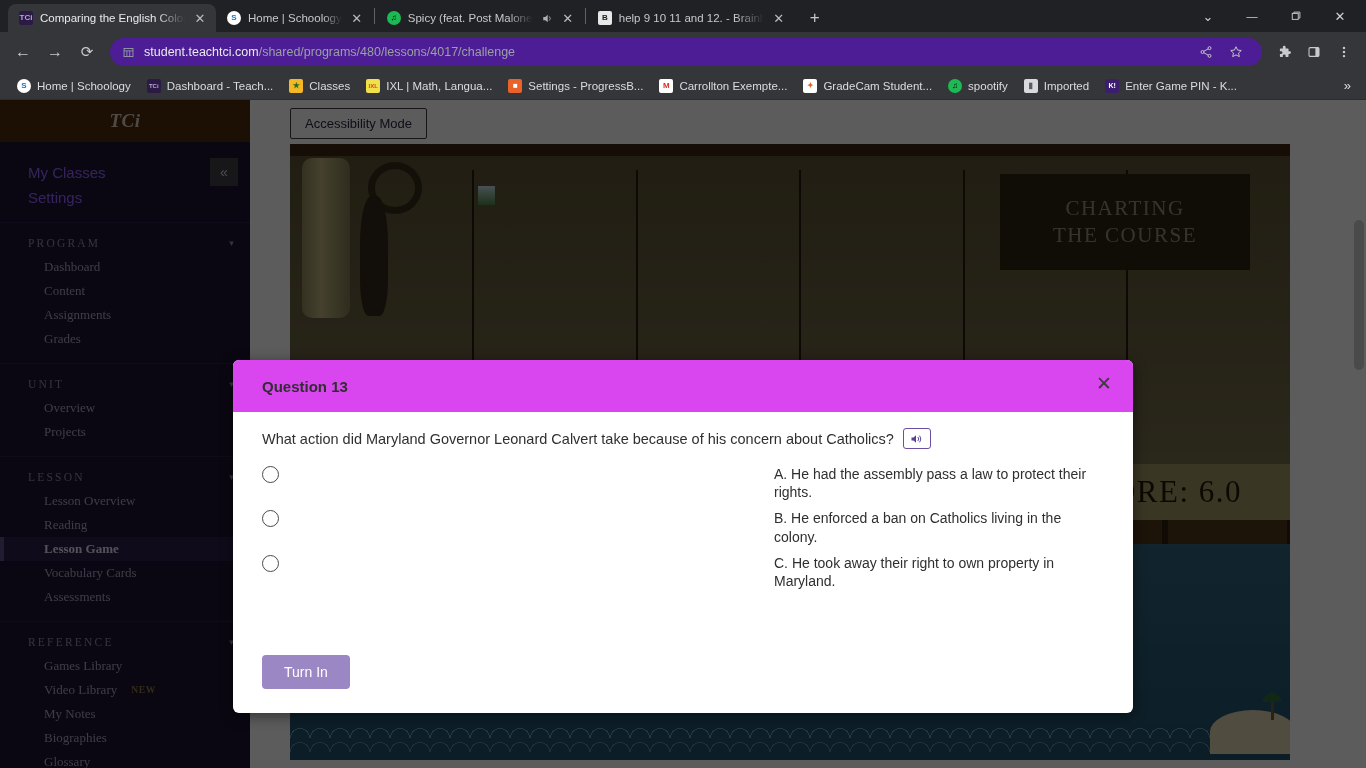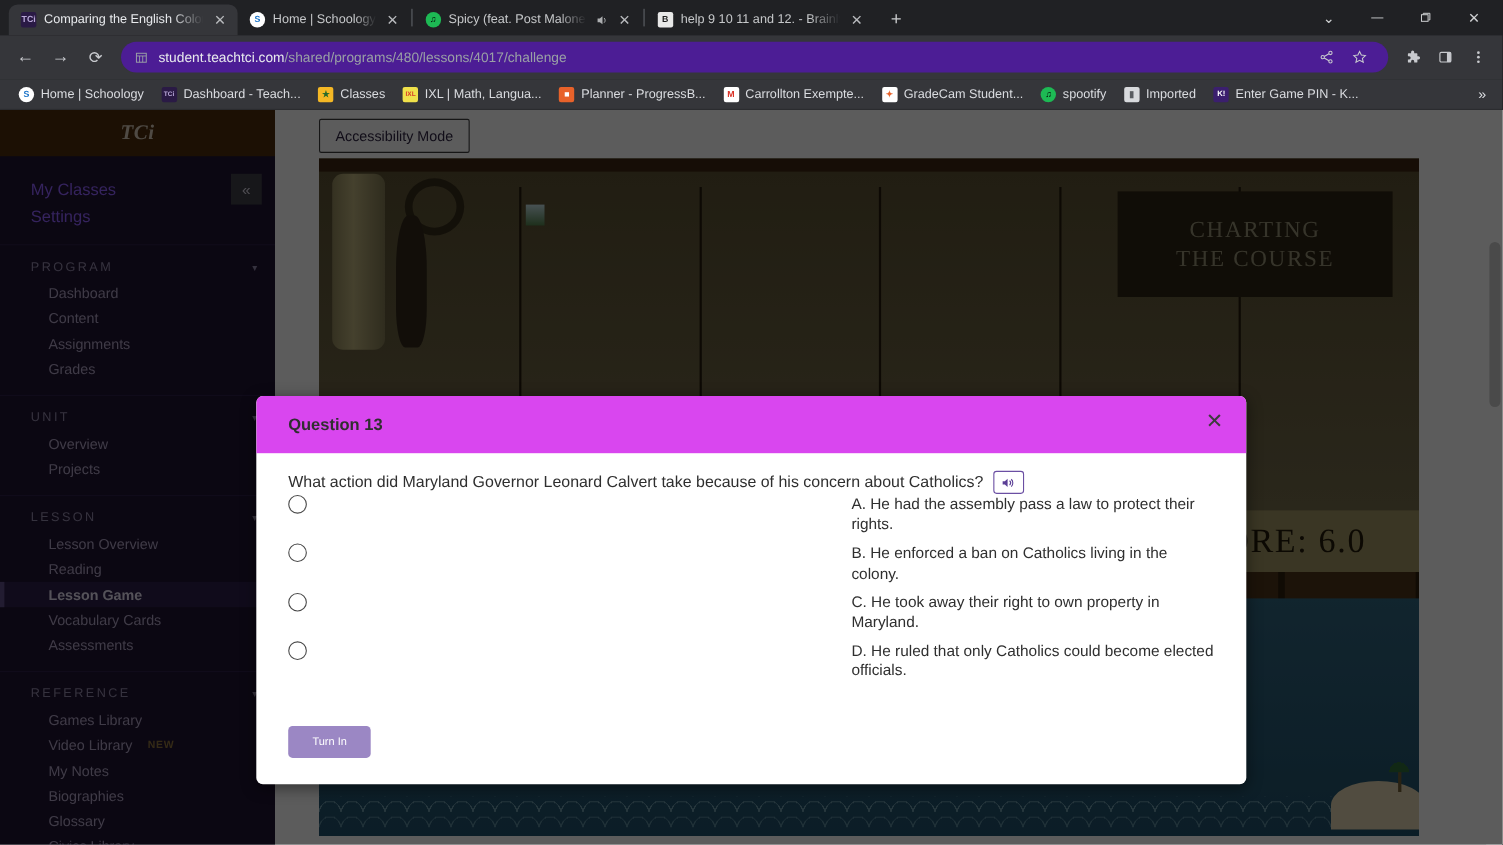--- a/index.html
+++ b/index.html
@@ -86,21 +86,21 @@
   }
   .sb-logo span { font-family:"Liberation Serif", serif; font-style:italic;
     font-weight:bold; font-size:19px; color:#cfc3b4; letter-spacing:.5px; }
   .sb-top { padding:18px 0 12px 0; border-bottom:1px solid #2c1f45; position:relative; }
   .sb-link { display:block; padding:4px 5px 4px 28px; font-size:15px; color:#8b5cf6; }
   .sb-collapse {
     position:absolute; right:12px; top:16px; width:28px; height:28px;
     background:#3d3d44; display:flex; align-items:center; justify-content:center;
     color:#cfcad8; font-size:14px; line-height:1;
   }
-  .sb-group { padding:14px 0 12px 0; border-bottom:1px solid #2c1f45; }
+  .sb-group { padding:14px 0 12px 0; border-bottom:1px solid #2c1f45;font-family:Liberation Serif, serif; }
   .sb-group:last-child { border-bottom:none; }
   .sb-head {
     display:flex; align-items:center; justify-content:space-between;
     padding:0 14px 0 28px; font-size:11.5px; letter-spacing:2.2px;
     color:#8d83a3; margin-bottom:6px;
   }
   .sb-caret { font-size:9px; color:#8d83a3; }
   .sb-item {
     display:flex; align-items:center; gap:14px;
     padding:4px 10px 4px 44px; font-size:13px; color:#a79bbb;
@@ -142,21 +142,21 @@
     position:absolute; left:70px; top:52px; width:28px; height:120px;
     border-radius:40% 40% 30% 30%; background:#30271a;
   }
   .panels { position:absolute; left:182px; right:0; top:26px; bottom:0; display:flex; }
   .panel { flex:1; border-left:2px solid #221a0c; }
   .tiny-card {
     position:absolute; left:188px; top:42px; width:17px; height:19px;
     background:linear-gradient(#bcd6da,#4f7d4a);
   }
   .title-board {
-    position:absolute; right:24px; top:30px; width:250px; height:96px;
+    position:absolute; right:40px; top:30px; width:250px; height:96px;
     background:#2b2313; display:flex; flex-direction:column;
     align-items:center; justify-content:center; gap:2px;
   }
   .title-board div {
     font-family:"Liberation Serif", serif; font-size:21px; color:#8f8a70;
     letter-spacing:1.5px;
   }
   .score-band {
     position:absolute; left:0; right:0; top:52%; height:56px;
     background:#9a8f5f; display:flex; align-items:center; justify-content:flex-end;
@@ -210,36 +210,36 @@
     height:52px; background:#d946ef; display:flex; align-items:center;
     padding:0 18px 0 29px; flex:none; position:relative;
   }
   .modal-title { font-size:15px; font-weight:bold; color:#2f2f2f; }
   .modal-close {
     position:absolute; right:16px; top:10px; width:26px; height:26px;
     display:flex; align-items:center; justify-content:center;
     color:#3c3c3c; font-size:19px; font-weight:300; line-height:1;
   }
   .modal-body { flex:1; padding:16px 29px 0 29px; }
-  .q-row { display:flex; align-items:center; gap:9px; }
+  .q-row { display:flex; align-items:center; gap:9px; margin-bottom:16px; }
   .q-text { font-size:14.5px; color:#2f2f2f; }
   .audio-btn {
     width:28px; height:21px; border:1px solid #6b4fa3; border-radius:3px;
     display:flex; align-items:center; justify-content:center; flex:none;
   }
   .options { display:flex; flex-direction:column; gap:8px; }
   .opt { display:flex; align-items:flex-start; gap:8px;justify-content:space-between; }
   .radio {
     width:17px; height:17px; border:1.6px solid #4a4a4a; border-radius:50%;
     flex:none; margin-top:1px; background:#fff;
   }
   .opt-label { font-size:14px; color:#2f2f2f; line-height:1.3; max-width:330px; }
   .modal-foot { padding:0 29px 24px 29px; flex:none; }
   .turnin {
-    padding:9px 22px; background:#9b87c4; color:#fff; font-size:10px;
+    padding:9px 22px; background:#9b87c4; color:#fff; font-size:14px;
     border:none; border-radius:4px;
   }
 
   svg { display:block; }
 </style>
 </head>
 <body>
 
 <div class="browser">
 
@@ -347,21 +347,21 @@
     <div class="bm">
       <span class="bm-ico" style="background:#f5b825;color:#2a6a2a;">★</span>
       <span>Classes</span>
     </div>
     <div class="bm">
       <span class="bm-ico" style="background:#f0e14a;color:#d8412a;font-size:6px;">IXL</span>
       <span>IXL | Math, Langua...</span>
     </div>
     <div class="bm">
       <span class="bm-ico" style="background:#e8622a;color:#fff;">■</span>
-      <span>Planner - ProgressB...</span>
+      <span>Settings - ProgressB...</span>
     </div>
     <div class="bm">
       <span class="bm-ico" style="background:#fff;color:#d93025;">M</span>
       <span>Carrollton Exempte...</span>
     </div>
     <div class="bm">
       <span class="bm-ico" style="background:#fff;color:#e8622a;">✦</span>
       <span>GradeCam Student...</span>
     </div>
     <div class="bm">
@@ -561,24 +561,20 @@
             <span class="opt-label">A. He had the assembly pass a law to protect their rights.</span>
           </label>
           <label class="opt">
             <span class="radio"></span>
             <span class="opt-label">B. He enforced a ban on Catholics living in the colony.</span>
           </label>
           <label class="opt">
             <span class="radio"></span>
             <span class="opt-label">C. He took away their right to own property in Maryland.</span>
           </label>
-          <label class="opt">
-            <span class="radio"></span>
-            <span class="opt-label">D. He ruled that only Catholics could become elected officials.</span>
-          </label>
         </div>
       </div>
 
       <div class="modal-foot">
         <button class="turnin">Turn In</button>
       </div>
     </div>
 
   </div>
 </div>

